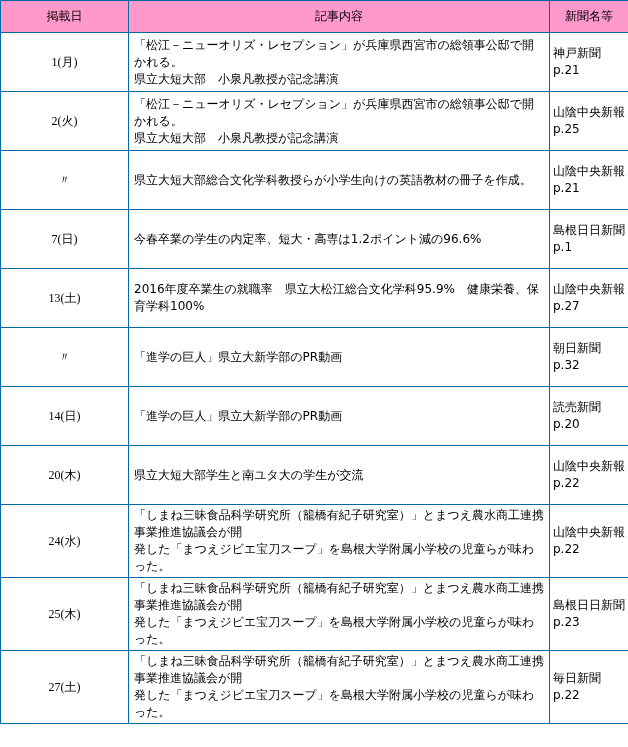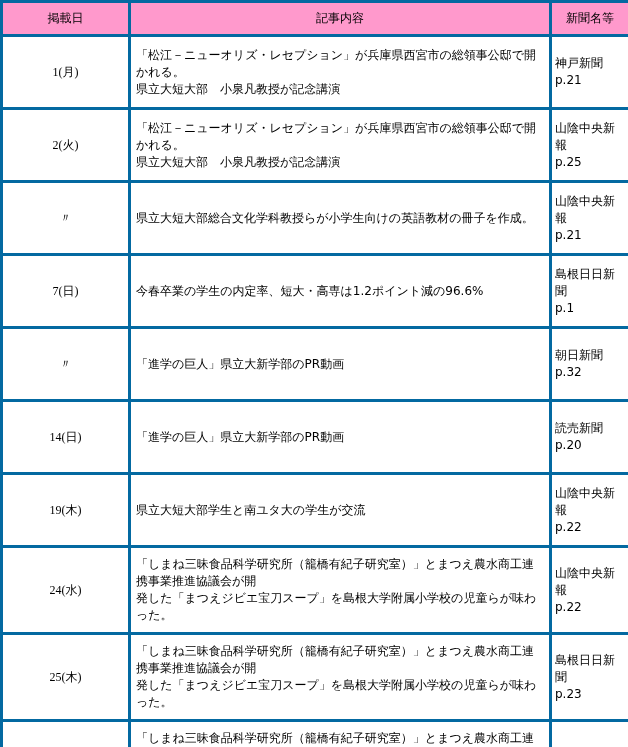--- a/index.html
+++ b/index.html
@@ -5,35 +5,35 @@
   html,body{margin:0;padding:0;background:#ffffff;}
   .sheet{width:628px;}
   table{
     border-collapse:collapse;
     table-layout:fixed;
     width:628px;
     font-family:"DejaVu Sans","Liberation Sans",sans-serif;
     font-size:12px;
     color:#000000;
   }
-  th,td{border:3px solid #0369a1;overflow:hidden;}
+  th,td{border:1px solid #0369a1;overflow:hidden;}
   thead th{
     background:#FF99CC;
     height:29px;
     font-weight:normal;
     text-align:center;
     vertical-align:middle;
   }
   tbody td{
     height:54px;
     background:#ffffff;
     vertical-align:middle;
   }
   td.c-date{text-align:center;padding:0 2px;font-family:Liberation Serif, serif;}
-  td.c-content{text-align:left;padding:8px 5px;line-height:17px;}
+  td.c-content{text-align:left;padding:2px 5px;line-height:17px;}
   td.c-paper{text-align:left;padding:2px 3px;line-height:17px;margin-top:44px;}
   col.col-date{width:128px;}
   col.col-content{width:421px;}
   col.col-paper{width:79px;}
 </style>
 </head>
 <body>
 
 <div class="sheet">
   <table>
@@ -86,41 +86,51 @@
           <td class="c-date">7(日)</td>
           <td class="c-content">
             <div>今春卒業の学生の内定率、短大・高専は1.2ポイント減の96.6%</div>
           </td>
           <td class="c-paper">
             <div>島根日日新聞</div>
             <div>p.1</div>
           </td>
         </tr>
         <tr>
+          <td class="c-date">13(土)</td>
+          <td class="c-content">
+            <div>2016年度卒業生の就職率　県立大松江総合文化学科95.9%　健康栄養、保育学科100%</div>
+          </td>
+          <td class="c-paper">
+            <div>山陰中央新報</div>
+            <div>p.27</div>
+          </td>
+        </tr>
+        <tr>
           <td class="c-date">〃</td>
           <td class="c-content">
             <div>「進学の巨人」県立大新学部のPR動画</div>
           </td>
           <td class="c-paper">
             <div>朝日新聞</div>
             <div>p.32</div>
           </td>
         </tr>
         <tr>
           <td class="c-date">14(日)</td>
           <td class="c-content">
             <div>「進学の巨人」県立大新学部のPR動画</div>
           </td>
           <td class="c-paper">
             <div>読売新聞</div>
             <div>p.20</div>
           </td>
         </tr>
         <tr>
-          <td class="c-date">19(木)</td>
+          <td class="c-date">20(木)</td>
           <td class="c-content">
             <div>県立大短大部学生と南ユタ大の学生が交流</div>
           </td>
           <td class="c-paper">
             <div>山陰中央新報</div>
             <div>p.22</div>
           </td>
         </tr>
         <tr>
           <td class="c-date">24(水)</td>

